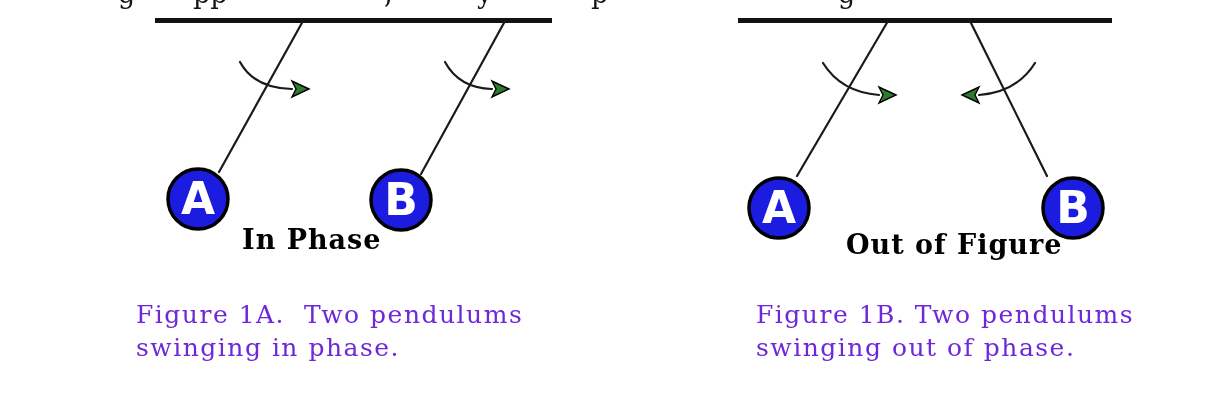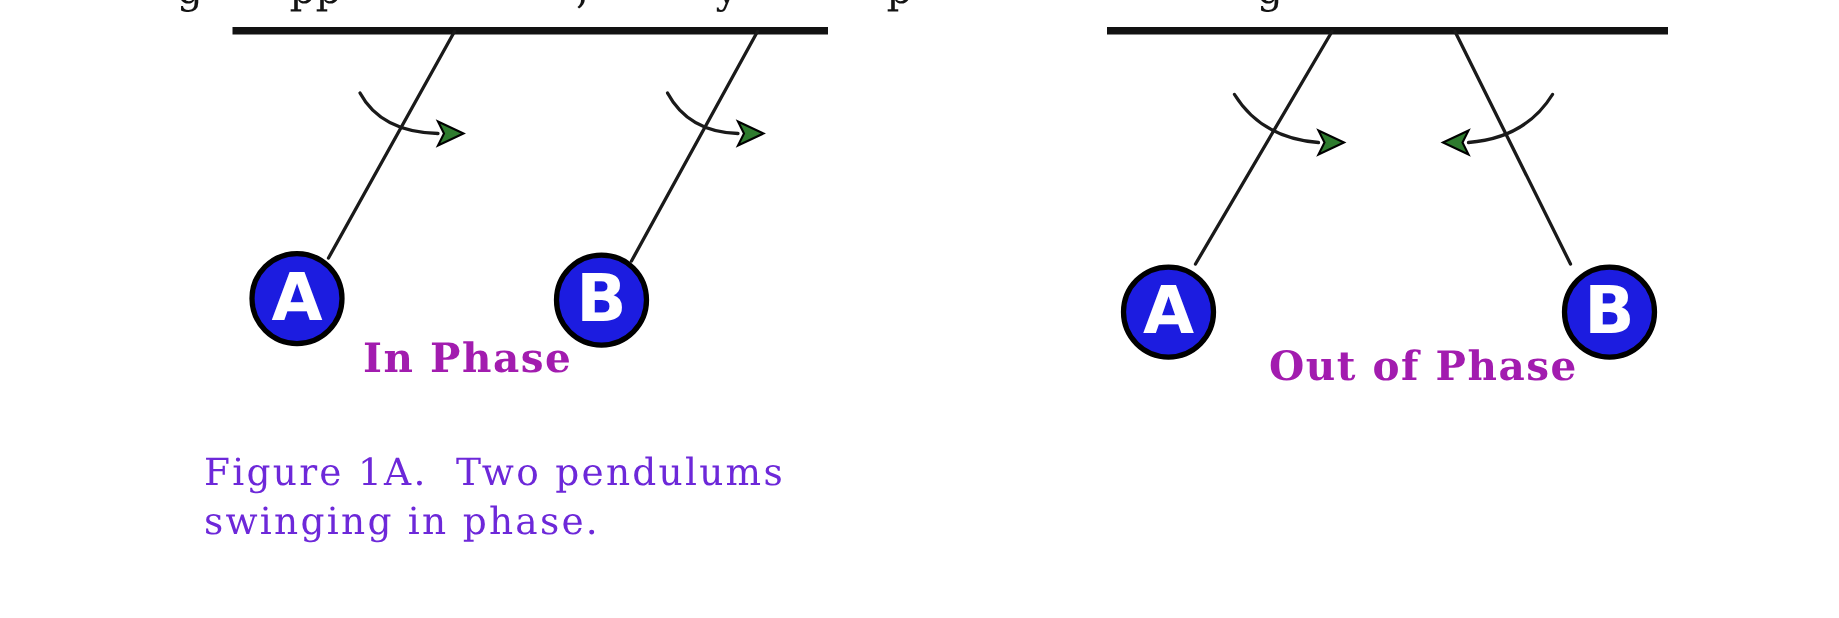--- a/index.html
+++ b/index.html
@@ -17,21 +17,21 @@
   .ahead{stroke:#000000;stroke-width:1.4;stroke-linejoin:miter;}
   .bob-letter{
     position:absolute;width:60px;height:60px;
     display:flex;align-items:center;justify-content:center;
     font-family:"DejaVu Sans", sans-serif;font-weight:bold;font-size:44px;
     color:#ffffff;line-height:1;
   }
   .phase-label{
     position:absolute;
     font-family:"DejaVu Serif", serif;font-weight:bold;font-size:27px;
-    letter-spacing:1px;color:#a21caf;white-space:nowrap;
+    letter-spacing:1px;color:#000000;white-space:nowrap;
   }
   .caption{
     position:absolute;
     font-family:"DejaVu Serif", serif;font-size:25px;line-height:33px;
     letter-spacing:1.5px;color:#6d28d9;white-space:pre-wrap;
   }
   .top-fragment{
     position:absolute;top:-20px;
     font-family:"DejaVu Serif", serif;font-size:27px;color:#141414;
     line-height:1;white-space:pre;
@@ -75,18 +75,20 @@
       <circle class="bob-circle" cx="1073" cy="208" r="30" fill="#1c1ce0"></circle>
     </g>
   </svg>
 
   <div class="bob-letter" style="left: 168px; top: 169px; color: rgb(255, 255, 255);">A</div>
   <div class="bob-letter" style="left: 371px; top: 170px; color: rgb(255, 255, 255);">B</div>
   <div class="bob-letter" style="left: 749px; top: 178px; color: rgb(255, 255, 255);">A</div>
   <div class="bob-letter" style="left: 1043px; top: 178px; color: rgb(255, 255, 255);">B</div>
 
   <div class="phase-label" style="left:242px;top:224px">In Phase</div>
-  <div class="phase-label" style="left:846px;top:229px">Out of Phase</div>
+  <div class="phase-label" style="left:846px;top:229px">Out of Figure</div>
 
   <div class="caption" style="left:136px;top:298px">Figure 1A.  Two pendulums
 swinging in phase.</div>
+  <div class="caption" style="left:756px;top:298px">Figure 1B. Two pendulums
+swinging out of phase.</div>
 
 </div>
 
 </body></html>

